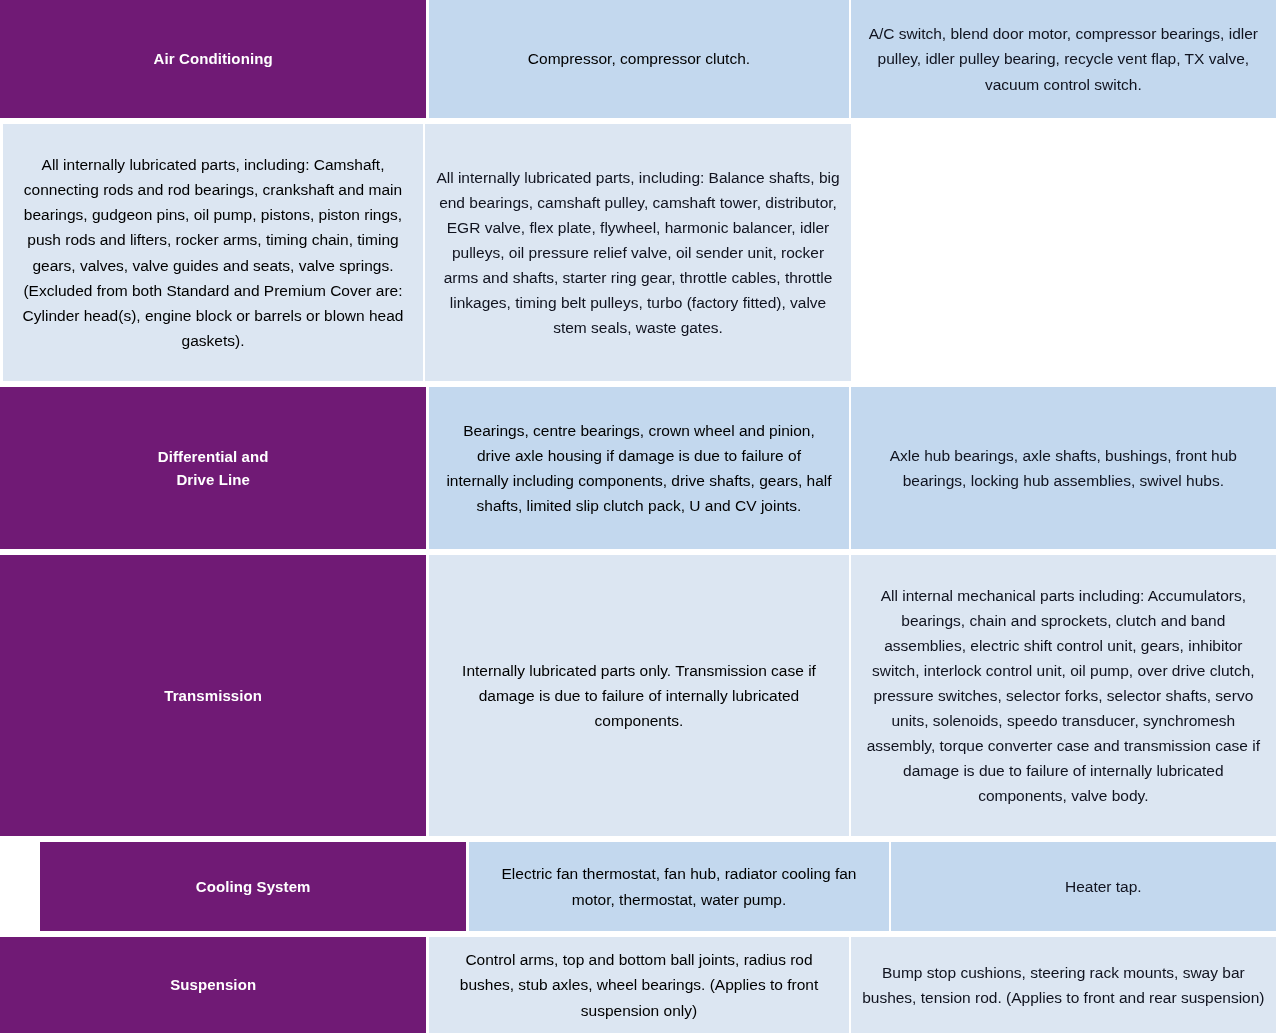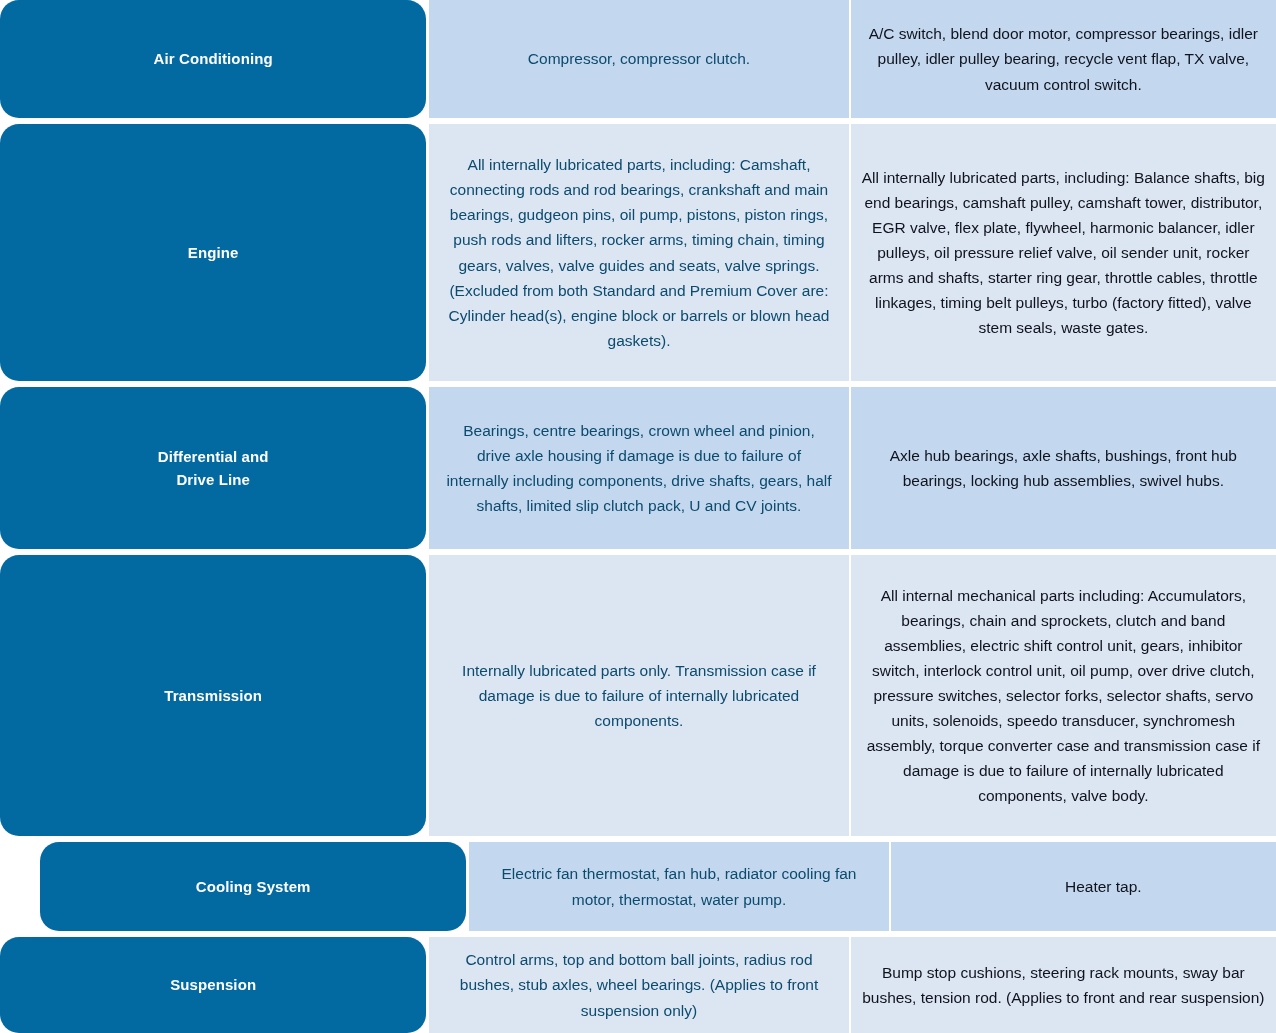--- a/index.html
+++ b/index.html
@@ -41,34 +41,33 @@
     box-sizing: border-box;
     display: flex;
     align-items: center;
     justify-content: center;
     text-align: center;
     overflow: hidden;
   }
 
   .cell-category {
     width: 427px;
-    background: #0369a1;
+    background: #701a75;
     color: #ffffff;
     font-weight: bold;
     font-size: 15px;
     line-height: 1.55;
     padding: 4px 2px;
     letter-spacing: 0.1px;
-    border-radius: 19px;
   }
 
   .cell-standard {
     width: 420px;
     margin-left: 3px;
-    color: #0c4a6e;
+    color: #000000;
     font-size: 15.5px;
     line-height: 1.62;
     padding: 8px 15px;
   }
 
   .cell-premium {
     width: 426px;
     margin-left: 2px;
     color: #10131f;
     font-size: 15.5px;
@@ -106,23 +105,20 @@
 
   <div class="t-row tint-dark h-row-1">
     <div class="cell cell-category">
       <span class="cat-text">Air Conditioning</span>
     </div>
     <div class="cell cell-standard">Compressor, compressor clutch.</div>
     <div class="cell cell-premium">A/C switch, blend door motor, compressor bearings, idler pulley, idler pulley bearing, recycle vent flap, TX valve, vacuum control switch.</div>
   </div>
 
   <div class="t-row tint-light h-row-2">
-    <div class="cell cell-category">
-      <span class="cat-text">Engine</span>
-    </div>
     <div class="cell cell-standard">All internally lubricated parts, including: Camshaft, connecting rods and rod bearings, crankshaft and main bearings, gudgeon pins, oil pump, pistons, piston rings, push rods and lifters, rocker arms, timing chain, timing gears, valves, valve guides and seats, valve springs. (Excluded from both Standard and Premium Cover are: Cylinder head(s), engine block or barrels or blown head gaskets).</div>
     <div class="cell cell-premium">All internally lubricated parts, including: Balance shafts, big end bearings, camshaft pulley, camshaft tower, distributor, EGR valve, flex plate, flywheel, harmonic balancer, idler pulleys, oil pressure relief valve, oil sender unit, rocker arms and shafts, starter ring gear, throttle cables, throttle linkages, timing belt pulleys, turbo (factory fitted), valve stem seals, waste gates.</div>
   </div>
 
   <div class="t-row tint-dark h-row-3">
     <div class="cell cell-category">
       <span class="cat-text">Differential and
 Drive Line</span>
     </div>
     <div class="cell cell-standard">Bearings, centre bearings, crown wheel and pinion, drive axle housing if damage is due to failure of internally including components, drive shafts, gears, half shafts, limited slip clutch pack, U and CV joints.</div>

